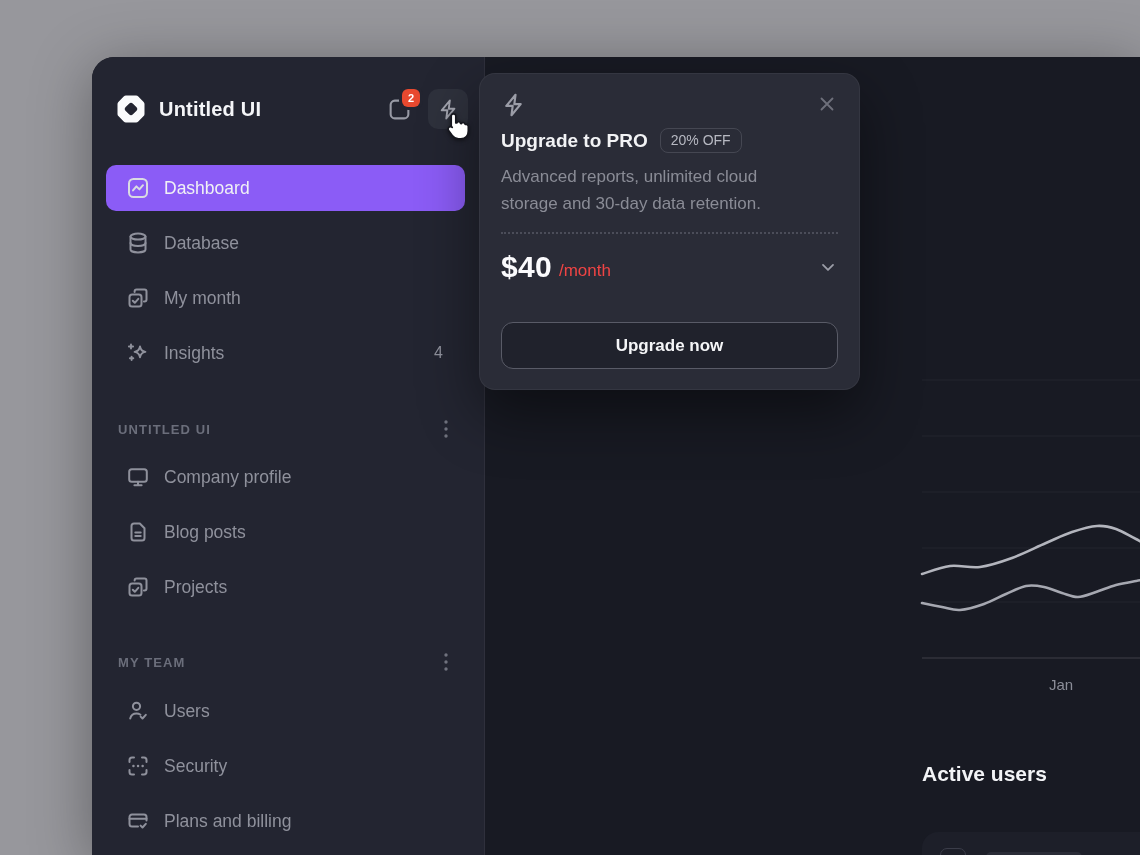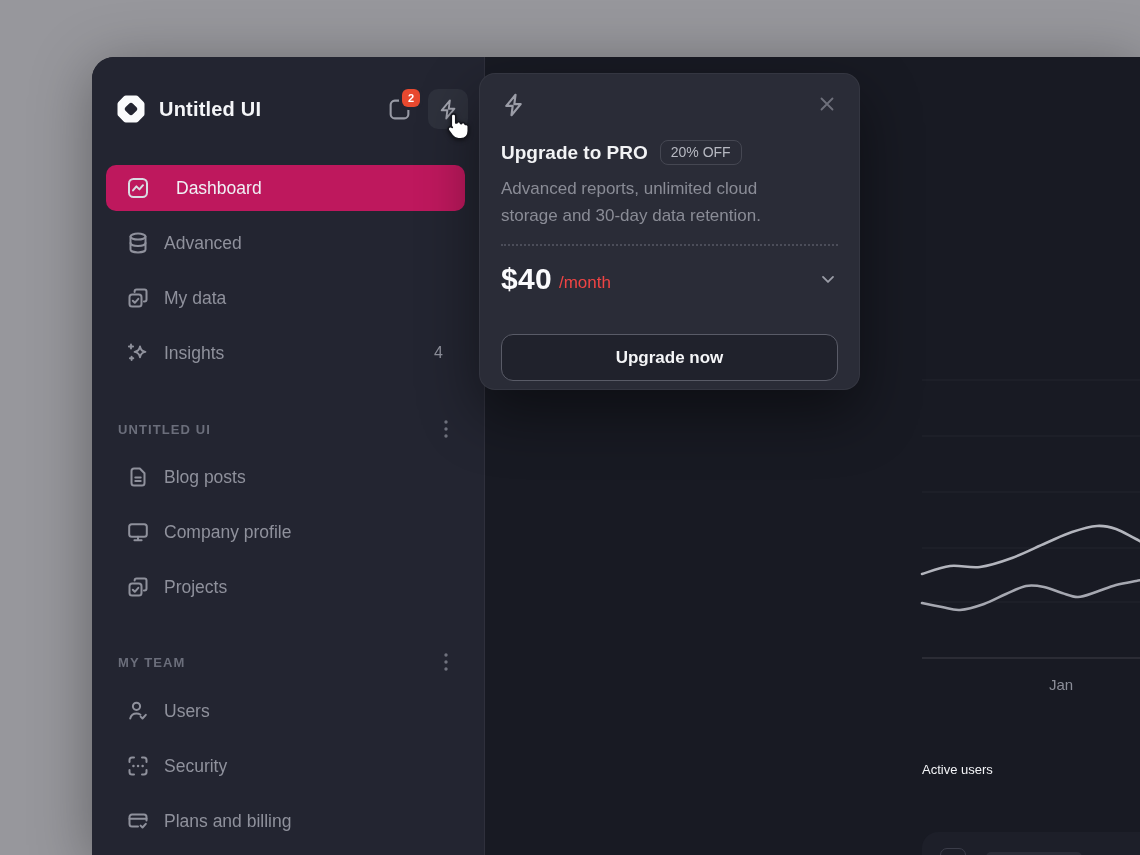--- a/index.html
+++ b/index.html
@@ -13,44 +13,44 @@
   .logo-text{margin-left:13px;font-size:20px;font-weight:700;color:#f4f5f8;letter-spacing:.2px;}
   .head-icons{margin-left:auto;display:flex;align-items:center;gap:10px;}
   .notif{position:relative;width:38px;height:38px;display:flex;align-items:center;justify-content:center;color:#989aa5;}
   .notif-badge{position:absolute;top:-1px;right:-2px;min-width:18px;height:18px;border-radius:6px;background:#e8492f;color:#fff;font-size:11px;font-weight:700;display:flex;align-items:center;justify-content:center;box-shadow:0 0 0 3px #232531;}
   .zap-btn{width:40px;height:40px;border-radius:10px;background:#2e313c;display:flex;align-items:center;justify-content:center;color:#a2a4ae;border:0;}
   .cursor{position:absolute;left:350px;top:54px;width:27px;height:31px;z-index:40;filter:drop-shadow(0 1px 2px rgba(0,0,0,.5));}
 
   .nav{position:absolute;left:14px;right:19px;top:108px;display:flex;flex-direction:column;gap:9px;}
   .nav-item{height:46px;border-radius:10px;display:flex;align-items:center;padding:0 22px 0 20px;color:#8f919c;font-size:17.5px;}
   .nav-item .nicon{width:24px;height:24px;margin-right:14px;flex:0 0 auto;}
-  .nav-item.active{background:#be185d;color:#f0f1f5;font-weight:500;gap:12px;}
+  .nav-item.active{background:#8b5cf6;color:#f0f1f5;font-weight:500;}
   .nav-item.active .nicon{color:#d9dbe2;}
   .nbadge{margin-left:auto;font-size:16px;color:#8f919c;}
 
   .section-head{position:absolute;left:26px;right:36px;height:18px;display:flex;align-items:center;justify-content:space-between;}
   .section-label{font-size:13px;font-weight:700;letter-spacing:1.1px;color:#6b6e7b;}
   .dots{color:#70727e;width:4px;height:18px;}
   .section-items{position:absolute;left:14px;right:19px;display:flex;flex-direction:column;gap:9px;}
 
   
   .main{position:absolute;left:394px;top:0;right:0;bottom:0;}
   .chart-wrap{position:absolute;left:393px;top:303px;width:655px;height:340px;z-index:1;}
   .chart-line{fill:none;stroke-width:2.6;stroke-linecap:round;stroke-linejoin:round;}
   .month-label{position:absolute;transform:translateX(-50%);font-size:15px;color:#8b8d98;top:619px;z-index:1;}
-  .au-heading{position:absolute;left:436px;top:705px;font-size:13px;font-weight:400;color:#f2f3f6;}
+  .au-heading{position:absolute;left:436px;top:705px;font-size:21px;font-weight:700;color:#f2f3f6;}
   .au-card{position:absolute;left:436px;top:775px;width:660px;height:80px;background:#1d1f29;border-radius:16px 16px 0 0;}
   .au-checkbox{position:absolute;left:18px;top:16px;width:24px;height:24px;border:1.5px solid #3b3d49;border-radius:7px;}
   .au-sliver{position:absolute;left:64px;top:20px;width:96px;height:20px;border-radius:5px;background:#2a2c37;}
 
   
   .popover{position:absolute;left:387px;top:16px;width:381px;height:317px;box-sizing:border-box;background:#2a2c37;border:1px solid rgba(255,255,255,.05);border-radius:16px;padding:18px 21px 20px;z-index:20;box-shadow:0 24px 60px rgba(0,0,0,.45);}
   .pop-head{display:flex;align-items:flex-start;justify-content:space-between;height:30px;color:#9b9da7;}
   .pop-close{color:#6e707b;width:22px;height:22px;margin-top:1px;}
-  .pop-title-row{display:flex;align-items:center;margin-top:18px;}
+  .pop-title-row{display:flex;align-items:center;margin-top:6px;}
   .pop-title{font-size:19px;font-weight:700;color:#f2f3f5;}
   .pop-badge{margin-left:12px;padding:3px 10px 4px;border:1px solid #454752;border-radius:8px;font-size:14px;color:#b7b9c2;}
   .pop-desc{margin:10px 0 12px;font-size:17px;line-height:27px;color:#8a8c96;}
   .pop-divider{margin-top:15px;border-top:2px dotted #4b4d59;height:0;}
   .pop-price-row{display:flex;align-items:center;margin-top:16px;text-align:center;}
   .price{font-size:30px;font-weight:700;color:#fbfbfd;letter-spacing:.3px;}
   .period{margin-left:7px;margin-top:8px;font-size:17px;color:#ef4444;}
   .chev{margin-left:auto;color:#9b9da7;width:20px;height:20px;}
   .pop-cta{display:block;width:100%;height:47px;margin-top:38px;border-radius:12px;background:#20222c;border:1px solid #595b67;color:#f4f5f7;font-size:17px;font-weight:700;font-family:inherit;}
   svg{display:block;}
@@ -99,31 +99,31 @@
           <span>Dashboard</span>
         </div>
         <div class="nav-item">
           <span class="nicon">
             <svg viewBox="0 0 24 24" width="24" height="24" fill="none" stroke="currentColor" stroke-width="2" stroke-linecap="round">
               <ellipse cx="12" cy="5.6" rx="7.5" ry="3"></ellipse>
                 <path d="M4.5 5.6v6.4c0 1.7 3.4 3 7.5 3s7.5-1.3 7.5-3V5.6"></path>
                 <path d="M4.5 12v6.4c0 1.7 3.4 3 7.5 3s7.5-1.3 7.5-3V12"></path>
             </svg>
           </span>
-          <span>Advanced</span>
+          <span>Database</span>
         </div>
         <div class="nav-item">
           <span class="nicon">
             <svg viewBox="0 0 24 24" width="24" height="24" fill="none" stroke="currentColor" stroke-width="2" stroke-linecap="round" stroke-linejoin="round">
               <path d="M8.6 5.5V6a0 0 0 0 1 0 0v-.5A2 2 0 0 1 10.6 3.5h7.9a2 2 0 0 1 2 2v7.9a2 2 0 0 1-2 2h-.6"></path>
               <rect x="3.5" y="8.6" width="12" height="12" rx="2.6"></rect>
                 <path d="M6.8 14.8l2 2 3.5-4"></path>
             </svg>
           </span>
-          <span>My data</span>
+          <span>My month</span>
         </div>
         <div class="nav-item">
           <span class="nicon">
             <svg viewBox="0 0 24 24" width="24" height="24" fill="none" stroke="currentColor" stroke-width="1.9" stroke-linecap="round" stroke-linejoin="round">
               <path d="M14 5.5c.5 3 2.3 4.9 5.4 5.4-3.1.5-4.9 2.4-5.4 5.5-.5-3.1-2.3-5-5.4-5.5 3.1-.5 4.9-2.4 5.4-5.4z"></path>
               <path d="M5 3.4v4.2M2.9 5.5h4.2"></path>
                 <path d="M5.6 15.6v3.4M3.9 17.3h3.4"></path>
             </svg>
           </span>
           <span>Insights</span>
@@ -138,34 +138,34 @@
               <circle cx="2" cy="2" r="1.7"></circle>
               <circle cx="2" cy="9" r="1.7"></circle>
               <circle cx="2" cy="16" r="1.7"></circle>
             </svg>
         </span>
       </div>
       <div class="section-items" style="top:397px;">
         <div class="nav-item">
           <span class="nicon">
             <svg viewBox="0 0 24 24" width="24" height="24" fill="none" stroke="currentColor" stroke-width="2" stroke-linecap="round" stroke-linejoin="round">
+              <rect x="3.2" y="4.2" width="17.6" height="12.6" rx="2.6"></rect>
+                <path d="M12 16.8v3.4M8.4 20.2h7.2"></path>
+            </svg>
+          </span>
+          <span>Company profile</span>
+        </div>
+        <div class="nav-item">
+          <span class="nicon">
+            <svg viewBox="0 0 24 24" width="24" height="24" fill="none" stroke="currentColor" stroke-width="2" stroke-linecap="round" stroke-linejoin="round">
               <path d="M13.8 3.5H8A2.5 2.5 0 0 0 5.5 6v12A2.5 2.5 0 0 0 8 20.5h8a2.5 2.5 0 0 0 2.5-2.5V8.2z"></path>
               <path d="M9.3 12.4h5.4M9.3 15.9h5.4"></path>
             </svg>
           </span>
           <span>Blog posts</span>
-        </div>
-        <div class="nav-item">
-          <span class="nicon">
-            <svg viewBox="0 0 24 24" width="24" height="24" fill="none" stroke="currentColor" stroke-width="2" stroke-linecap="round" stroke-linejoin="round">
-              <rect x="3.2" y="4.2" width="17.6" height="12.6" rx="2.6"></rect>
-                <path d="M12 16.8v3.4M8.4 20.2h7.2"></path>
-            </svg>
-          </span>
-          <span>Company profile</span>
         </div>
         <div class="nav-item">
           <span class="nicon">
             <svg viewBox="0 0 24 24" width="24" height="24" fill="none" stroke="currentColor" stroke-width="2" stroke-linecap="round" stroke-linejoin="round">
               <path d="M8.6 5.5A2 2 0 0 1 10.6 3.5h7.9a2 2 0 0 1 2 2v7.9a2 2 0 0 1-2 2h-.6"></path>
               <rect x="3.5" y="8.6" width="12" height="12" rx="2.6"></rect>
                 <path d="M6.8 14.8l2 2 3.5-4"></path>
             </svg>
           </span>
           <span>Projects</span>

